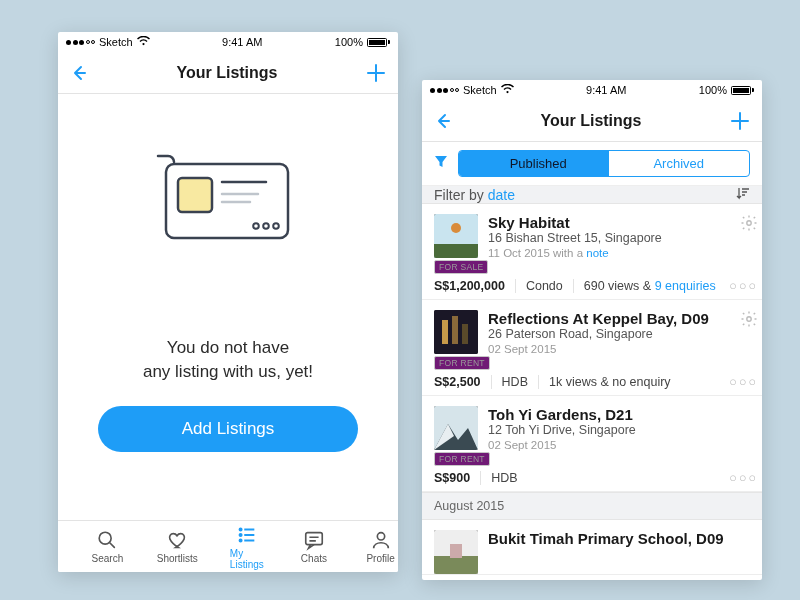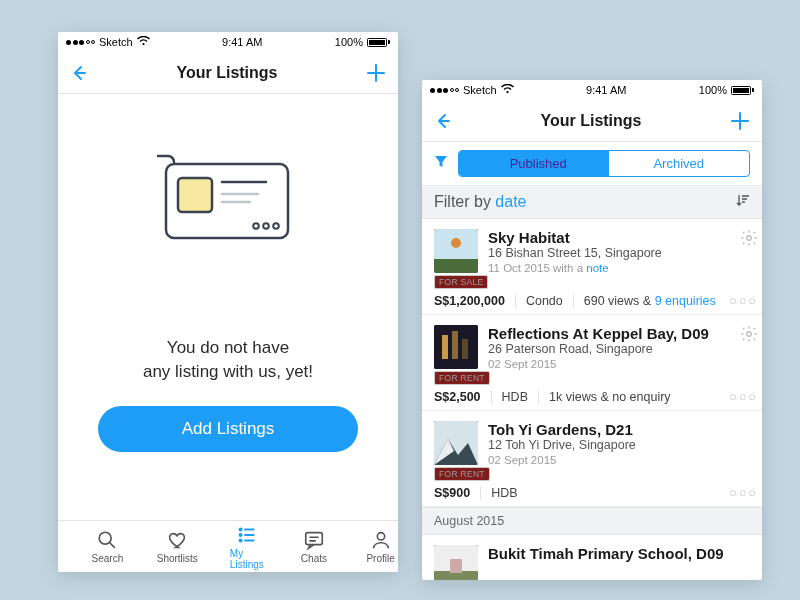--- a/index.html
+++ b/index.html
@@ -74,44 +74,44 @@
   .segrow {
     display:flex; align-items:center; padding:8px 12px; gap:10px;
     border-bottom:1px solid #eee;
   }
   .funnel { color:#1e9df7; }
   .seg {
     flex:1; display:flex; border:1px solid #1e9df7; border-radius:4px; overflow:hidden;
     font-size:13px;
   }
   .seg .s { flex:1; text-align:center; padding:5px 0; color:#1e9df7; cursor:pointer;}
-  .seg .s.active { background:#1e9df7; color:#4c1d95;padding-left:9px; }
+  .seg .s.active { background:#1e9df7; color:#0f172a;padding-left:9px; }
 
   .filterbar {
-    background:#f1f2f4; font-size:16px; color:#555;
-    padding:7px 12px; display:flex; justify-content:space-between; align-items:center;
+    background:#f1f2f4; font-size:14px; color:#555;
+    padding:0 12px; display:flex; justify-content:space-between; align-items:center;
     border-bottom:1px solid #e5e5e5;
   }
   .filterbar .lbl b { color:#1e9df7; font-weight:500;}
 
   
   .card { padding:10px 4px 6px 12px; border-bottom:1px solid #ededed; position:relative;}
   .card .row1 { display:flex; gap:10px; }
   .thumb { width:44px; height:44px; background:#333; border-radius:2px; flex-shrink:0;
            display:flex; align-items:center; justify-content:center; overflow:hidden;}
   .info { flex:1; min-width:0;}
   .info .name { font-size:15px; font-weight:600; color:#1a1a1a; white-space:nowrap; overflow:hidden; text-overflow:ellipsis;}
   .info .addr { font-size:12.5px; color:#555; }
   .info .date { font-size:11.5px; color:#9a9a9a; margin-top:2px;}
   .info .date .note { color:#1e9df7; }
   .gear { color:#b9b9b9; cursor:pointer;}
   .badge {
     position:absolute; left:12px; top:56px;
     font-size:8.5px; color:#9a9a9a; border:1px solid #c8c8c8; border-radius:2px;
-    padding:1px 4px; background:#7f1d1d; letter-spacing:0.3px;
+    padding:1px 4px; background:#701a75; letter-spacing:0.3px;
   }
   .row2 {
     display:flex; align-items:center; margin-top:20px; font-size:12.5px; color:#444;
   }
   .row2 .cell { padding: 0 10px; border-left:1px solid #e3e3e3; }
   .row2 .cell:first-child { padding-left:0; border-left:none; font-weight:600; color:#222;}
   .row2 .enq { color:#1e9df7; }
   .row2 .dots { margin-left:auto; color:#b9b9b9; letter-spacing:2px; cursor:pointer;}
 
   .section-hdr {

